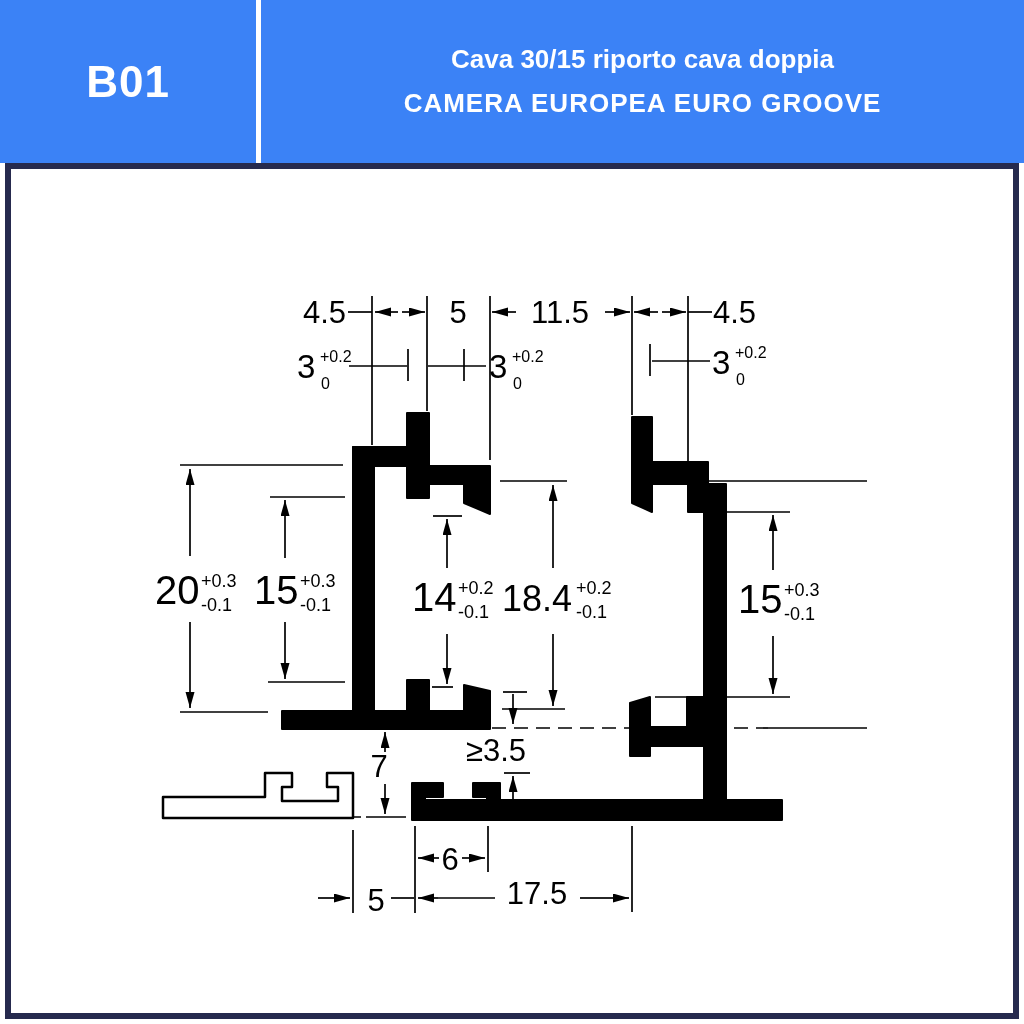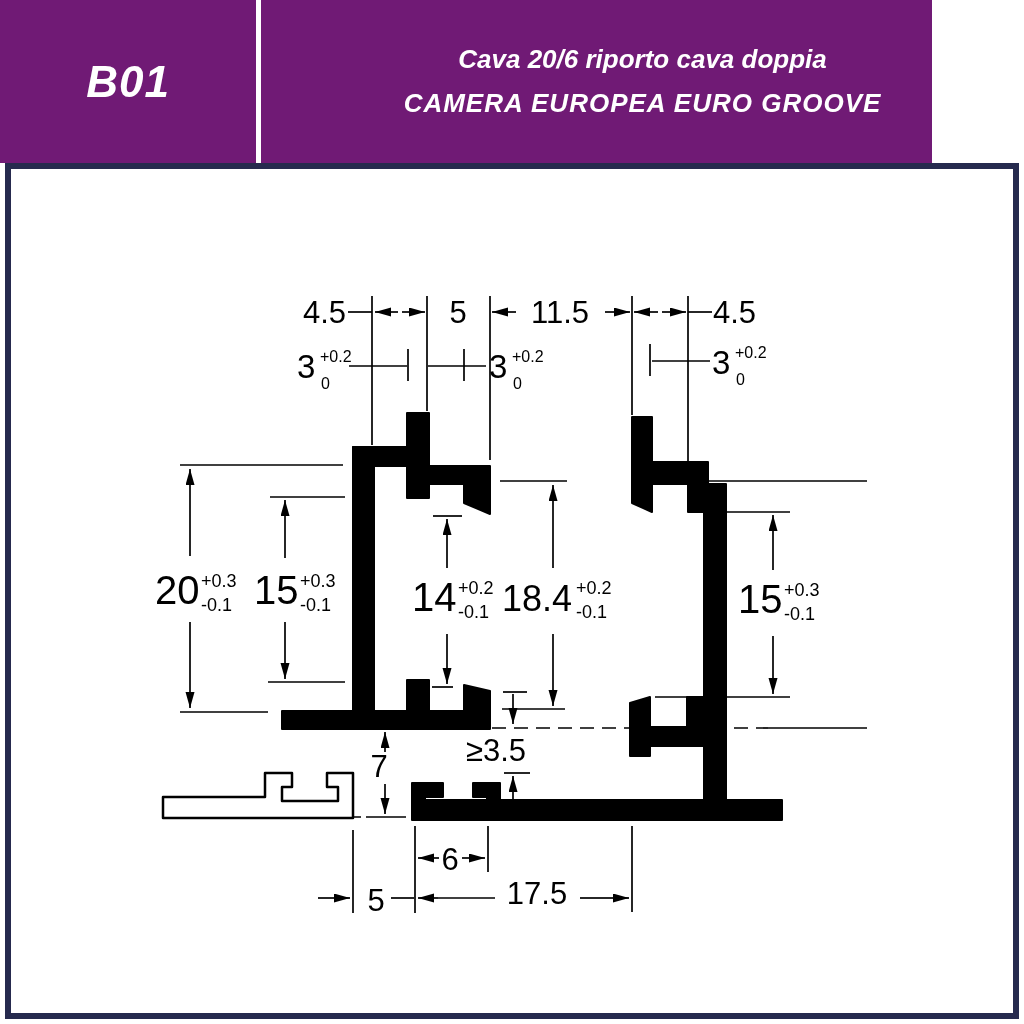--- a/index.html
+++ b/index.html
@@ -1,19 +1,19 @@
 <!DOCTYPE html>
 <html><head>
 <meta charset="utf-8">
 <style>
   html,body{margin:0;padding:0;background:#ffffff;}
   body{width:1024px;height:1024px;position:relative;overflow:hidden;
        font-family:"Liberation Sans", sans-serif;}
-  .header{position:absolute;left:0;top:0;width:932px;height:163px;
-          background:#701a75;z-index:2;font-style:italic;}
+  .header{position:absolute;left:0;top:0;width:1024px;height:163px;
+          background:#3b82f6;z-index:2;}
   .code-cell{position:absolute;left:0;top:0;width:256px;height:163px;
              display:flex;align-items:center;justify-content:center;}
   .code-cell span{color:#ffffff;font-size:44px;font-weight:bold;letter-spacing:1px;}
   .header-divider{position:absolute;left:256px;top:0;width:5px;height:163px;background:#ffffff;}
   .title-wrap{position:absolute;left:261px;top:0;width:763px;height:163px;text-align:center;}
   .title-line1{position:absolute;left:0;top:44px;width:100%;color:#ffffff;
                font-size:26px;font-weight:600;}
   .title-line2{position:absolute;left:0;top:88px;width:100%;color:#ffffff;
                font-size:26px;font-weight:600;letter-spacing:1px;}
   .page-border{position:absolute;left:5px;top:163px;width:1014px;height:856px;
@@ -23,21 +23,21 @@
 </style>
 </head>
 <body>
 
 <div class="header">
   <div class="code-cell">
     <span>B01</span>
   </div>
   <div class="header-divider"></div>
   <div class="title-wrap">
-    <div class="title-line1">Cava 20/6 riporto cava doppia</div>
+    <div class="title-line1">Cava 30/15 riporto cava doppia</div>
     <div class="title-line2">CAMERA EUROPEA EURO GROOVE</div>
   </div>
 </div>
 
 <div class="page-border"></div>
 
 <svg class="drawing" width="1024" height="1024" viewBox="0 0 1024 1024">
   <defs>
     <marker id="arr" markerUnits="userSpaceOnUse" markerWidth="17" markerHeight="10" refX="16" refY="4.5" orient="auto">
       <path d="M0,0 L16,4.5 L0,9 Z" fill="#000"></path>

